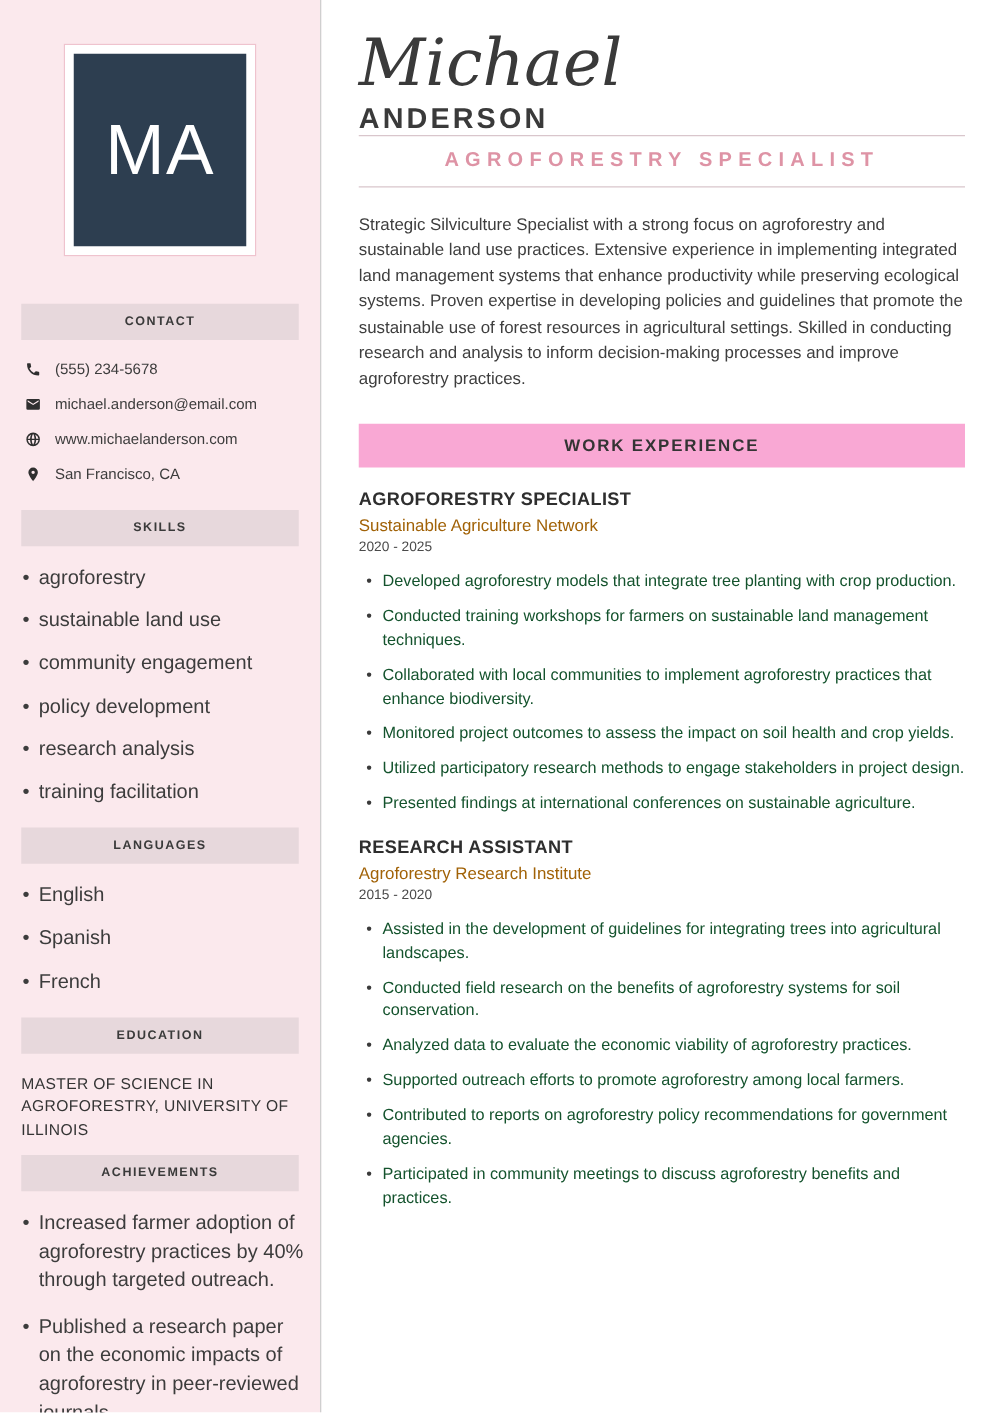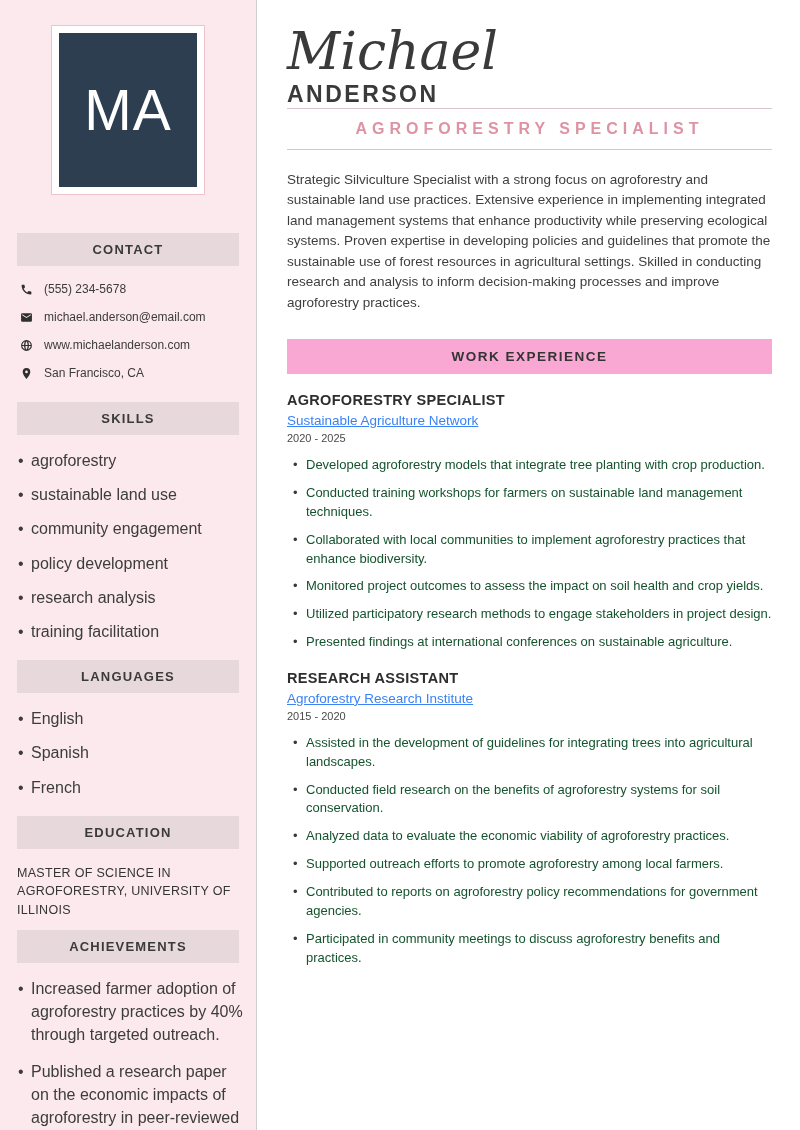--- a/index.html
+++ b/index.html
@@ -10,21 +10,21 @@
     color:#3d3d3d;
     overflow:hidden;
   }
   .page { display:flex; width:800px; height:1130px; }
 
   
   .sidebar {
     width:257px; height:1130px;
     background:#fbe9ed;
     border-right:1px solid #cfcfcf;
-    padding-top:25px;
+    padding-top:35px;
     flex:0 0 257px;
   }
   .avatar-frame {
     width:154px; height:170px;
     margin:0 auto 38px;
     background:#ffffff;
     border:1px solid #efc3ce;
     padding:7px;
   }
   .avatar-inner {
@@ -34,21 +34,21 @@
     display:flex; align-items:center; justify-content:center;
     font-size:57px; letter-spacing:1px;
     font-family:"Liberation Sans", sans-serif;
   }
   .band {
     background:#e7d8dc;
     margin:0 17px;
     padding:9px 4px;
     text-align:center;
     font-weight:bold;
-    font-size:13px;
+    font-size:10px;
     letter-spacing:1.2px;
     color:#3a3a3a;
   }
   .contact-list { padding:16px 12px 8px 20px; }
   .contact-item { display:flex; align-items:center; gap:11px; margin-bottom:14px; }
   .contact-item .icon { width:13px; height:13px; flex:0 0 13px; }
   .contact-item .icon svg { width:13px; height:13px; fill:#2f2f2f; display:block; }
   .contact-text { font-size:12px; color:#3c3c3c; }
   ul.side-list { list-style:none; padding:14px 16px 6px 31px; }
   ul.side-list li { font-size:16px; color:#3c3c3c; margin-bottom:11px; position:relative; line-height:1.45; }
@@ -98,21 +98,21 @@
     background:#f9a8d4;
     text-align:center;
     font-weight:bold;
     font-size:13.5px;
     letter-spacing:1.5px;
     color:#343434;
     padding:10px 0;
   }
   .job { margin-top:18px; }
   .job-role { font-size:14.5px; font-weight:bold; color:#2e2e2e; letter-spacing:0.3px; }
-  .job-company { font-size:13.5px; color:#3b82f6; margin-top:5px;text-decoration:underline; }
+  .job-company { font-size:13.5px; color:#a16207; margin-top:5px; }
   .job-dates { font-size:11px; color:#4a4a4a; margin-top:4px; }
   ul.job-bullets { list-style:none; margin-top:12px; padding-left:19px; }
   ul.job-bullets li { font-size:13px; color:#14532d; line-height:1.45; margin-bottom:9px; position:relative; }
   ul.job-bullets li::before { content:"•"; position:absolute; left:-13px; color:#3a3a3a; }
 </style>
 </head>
 <body>
 
 <div class="page">
 

